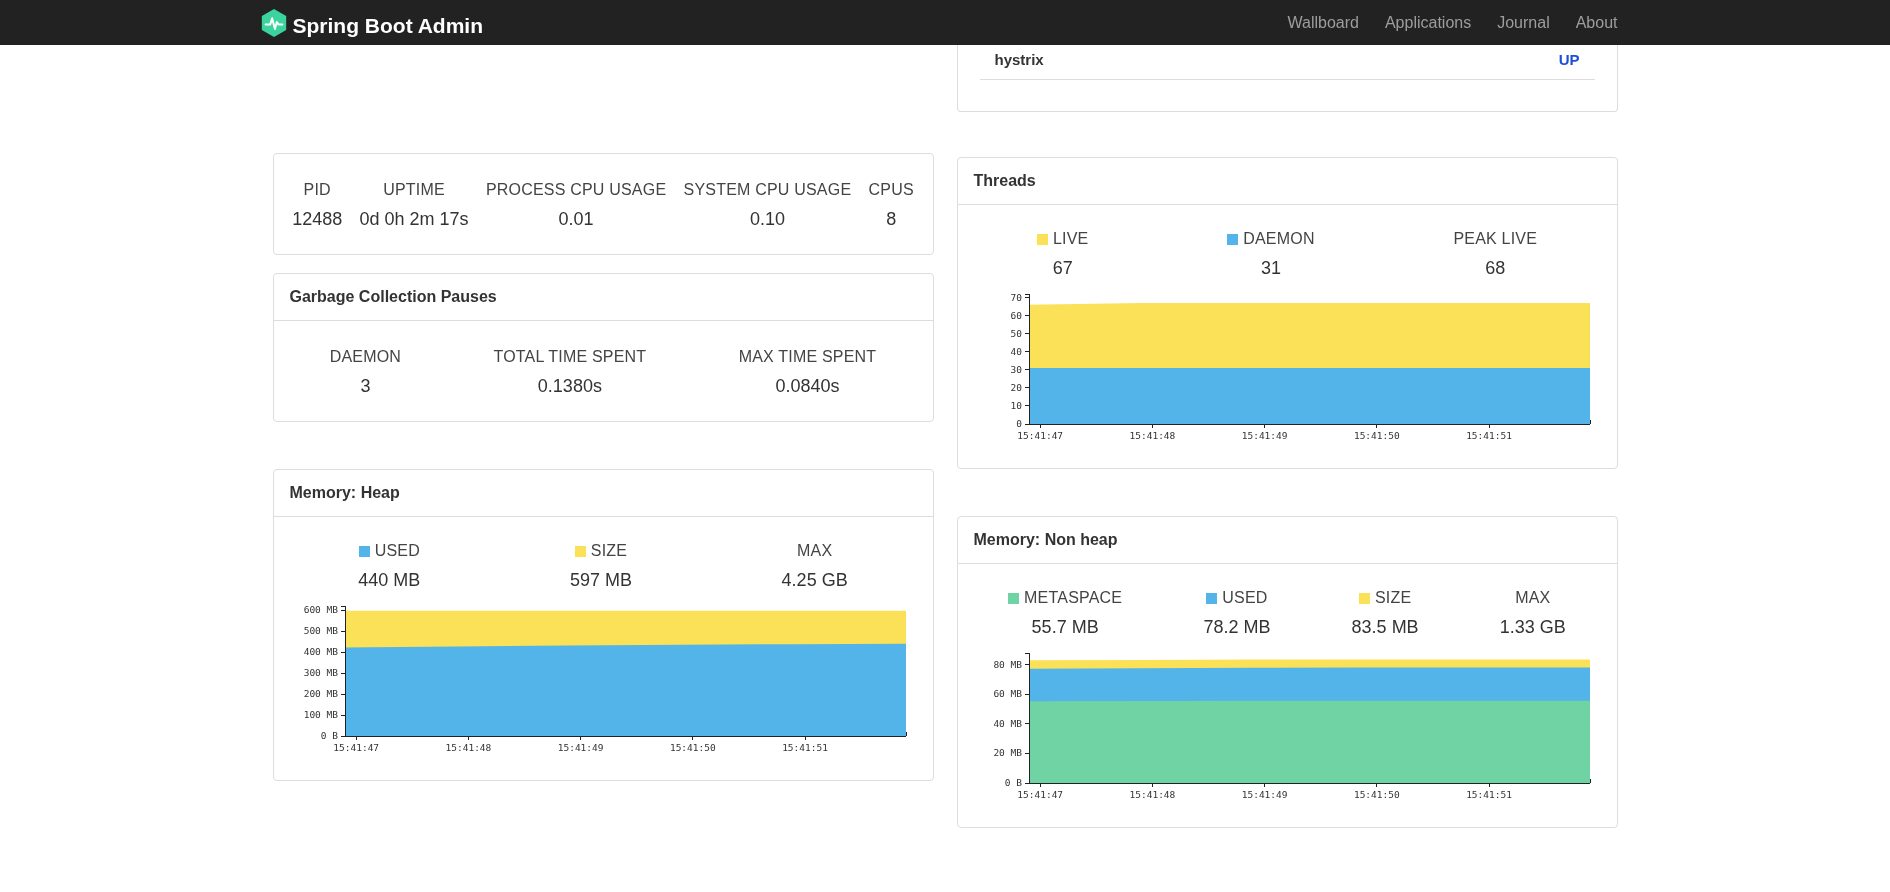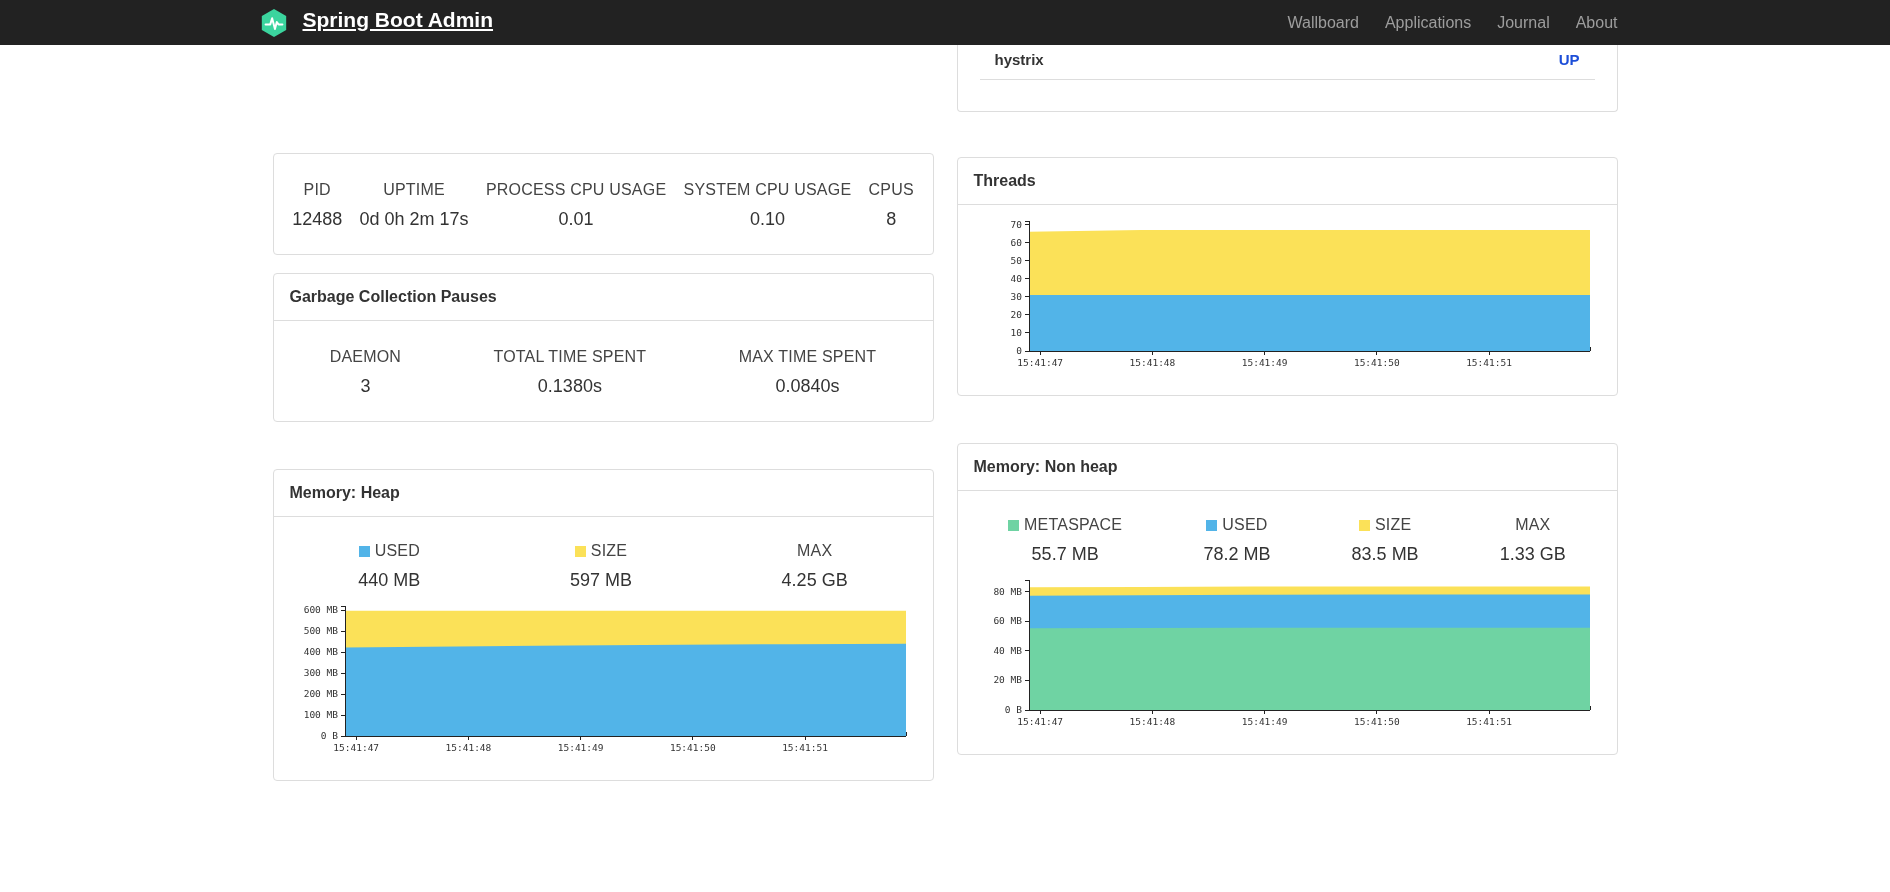--- a/index.html
+++ b/index.html
@@ -1,19 +1,19 @@
 <!DOCTYPE html>
 <html><head>
 <meta charset="utf-8">
 <style>
   * { box-sizing: border-box; }
   html,body { margin:0; padding:0; background:#fff; font-family:"Liberation Sans",sans-serif; color:#333; }
   .navbar { position:fixed; top:0; left:0; right:0; height:45px; background:#222; z-index:100; }
   .navbar-inner { width:1345px; margin:0 auto; height:100%; display:flex; align-items:center; }
-  .brand { display:flex; align-items:flex-start; gap:14px; margin-left:-14px; color:#fff; font-weight:bold; font-size:21px; white-space:nowrap; cursor:pointer;text-decoration:underline; }
+  .brand { display:flex; align-items:flex-end; gap:4px; margin-left:-14px; color:#fff; font-weight:bold; font-size:21px; white-space:nowrap; cursor:pointer; }
   .nav-links { margin-left:auto; display:flex; height:100%; align-items:center; }
   .nav-link { color:#9d9d9d; font-size:16px; padding:0 13px; cursor:pointer; text-decoration:none; }
   .nav-link:last-child { padding-right:0; }
   .container { width:1345px; margin:0 auto; padding-top:45px; }
   .row { display:flex; gap:23px; align-items:flex-start; }
   .col { width:661px; flex:0 0 661px; }
   .spacer-top { height:108px; }
   .panel { background:#fff; border:1px solid #ddd; border-radius:4px; }
   .panel-heading { padding:13px 16px; border-bottom:1px solid #ddd; font-weight:bold; font-size:16px; line-height:20px; color:#333; }
   .stats-row { display:flex; justify-content:space-around; padding:27px 10px 25px; text-align:center; }
@@ -162,20 +162,34 @@
       <div class="panel-fragment mb45">
         <div class="fragment-row">
           <span class="fragment-name">hystrix</span>
           <span class="fragment-status" style="color: #1d4ed8;">UP</span>
         </div>
         <div class="fragment-pad"></div>
       </div>
 
       <div class="panel mb47">
         <div class="panel-heading">Threads</div>
+        <div class="legend-row">
+          <div class="stat">
+            <div class="stat-label"><span class="swatch" style="background-color: rgb(251, 225, 88);"></span><span>LIVE</span></div>
+            <div class="stat-value">67</div>
+          </div>
+          <div class="stat">
+            <div class="stat-label"><span class="swatch" style="background-color: rgb(82, 180, 232);"></span><span>DAEMON</span></div>
+            <div class="stat-value">31</div>
+          </div>
+          <div class="stat">
+            <div class="stat-label"><span>PEAK LIVE</span></div>
+            <div class="stat-value">68</div>
+          </div>
+        </div>
         <div class="chart-wrap">
           <svg viewBox="0 0 625 170" width="625" height="170">
               <path d="M57,140 L57.0,20.8 L169.2,19.0 L281.4,19.0 L393.6,19.0 L505.8,19.0 L618.0,19.0 L618,140 Z" fill="#fbe158"></path>
               <path d="M57,140 L57.0,84.0 L169.2,84.0 L281.4,84.0 L393.6,84.0 L505.8,84.0 L618.0,84.0 L618,140 Z" fill="#52b4e8"></path>
               <line x1="57" y1="10" x2="57" y2="140" stroke="#222" stroke-width="1" shape-rendering="crispEdges"></line>
               <line x1="57" y1="140" x2="618" y2="140" stroke="#222" stroke-width="1" shape-rendering="crispEdges"></line>
               <line x1="53" y1="10" x2="57" y2="10" stroke="#222" stroke-width="1" shape-rendering="crispEdges"></line>
               <line x1="618" y1="136" x2="618" y2="140" stroke="#222" stroke-width="1" shape-rendering="crispEdges"></line>
               <line x1="53" y1="140" x2="57" y2="140" stroke="#222" stroke-width="1" shape-rendering="crispEdges"></line>
               <text x="50" y="143" text-anchor="end" class="tick">0</text>

